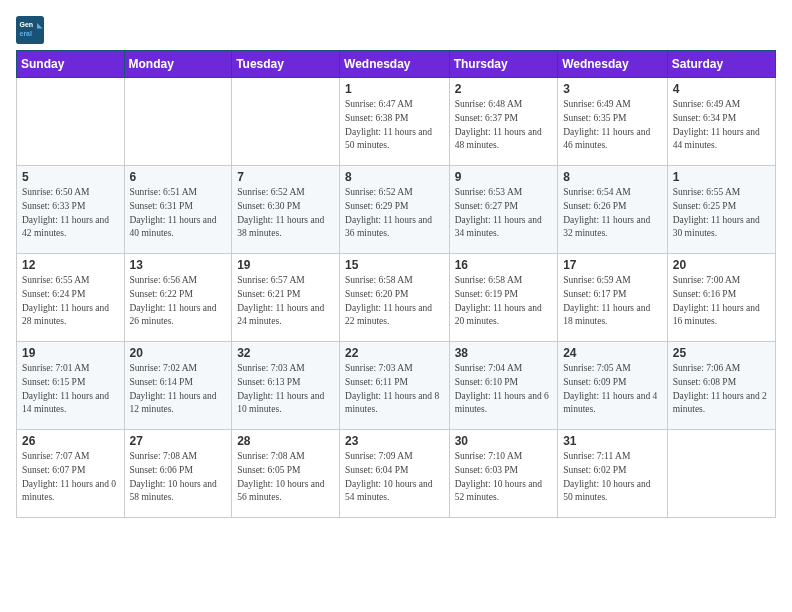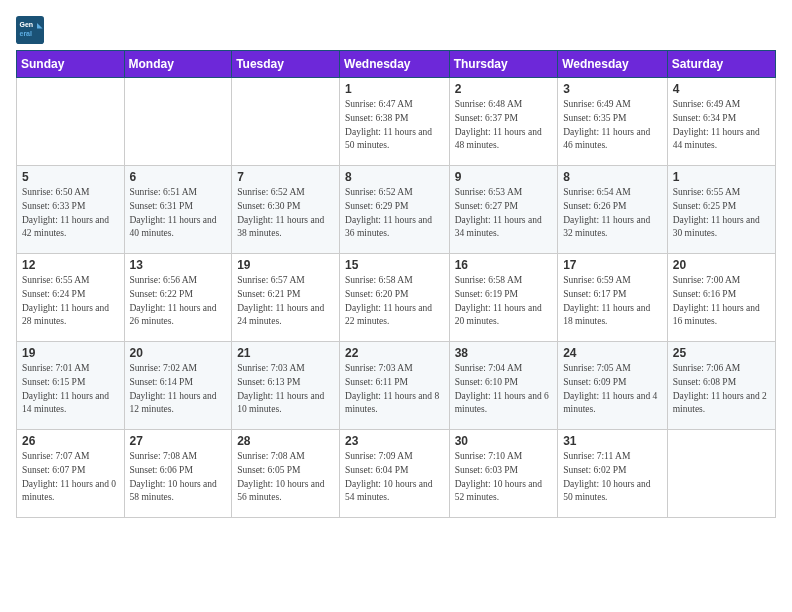--- a/index.html
+++ b/index.html
@@ -207,21 +207,21 @@
       <tr>
         <td>
         <div class="day-num">19</div>
         <div class="day-info">Sunrise: 7:01 AM<br>Sunset: 6:15 PM<br>Daylight: 11 hours and 14 minutes.</div>
       </td>
         <td>
         <div class="day-num">20</div>
         <div class="day-info">Sunrise: 7:02 AM<br>Sunset: 6:14 PM<br>Daylight: 11 hours and 12 minutes.</div>
       </td>
         <td>
-        <div class="day-num">21</div>
+        <div class="day-num">32</div>
         <div class="day-info">Sunrise: 7:03 AM<br>Sunset: 6:13 PM<br>Daylight: 11 hours and 10 minutes.</div>
       </td>
         <td>
         <div class="day-num">22</div>
         <div class="day-info">Sunrise: 7:03 AM<br>Sunset: 6:11 PM<br>Daylight: 11 hours and 8 minutes.</div>
       </td>
         <td>
         <div class="day-num">38</div>
         <div class="day-info">Sunrise: 7:04 AM<br>Sunset: 6:10 PM<br>Daylight: 11 hours and 6 minutes.</div>
       </td>

